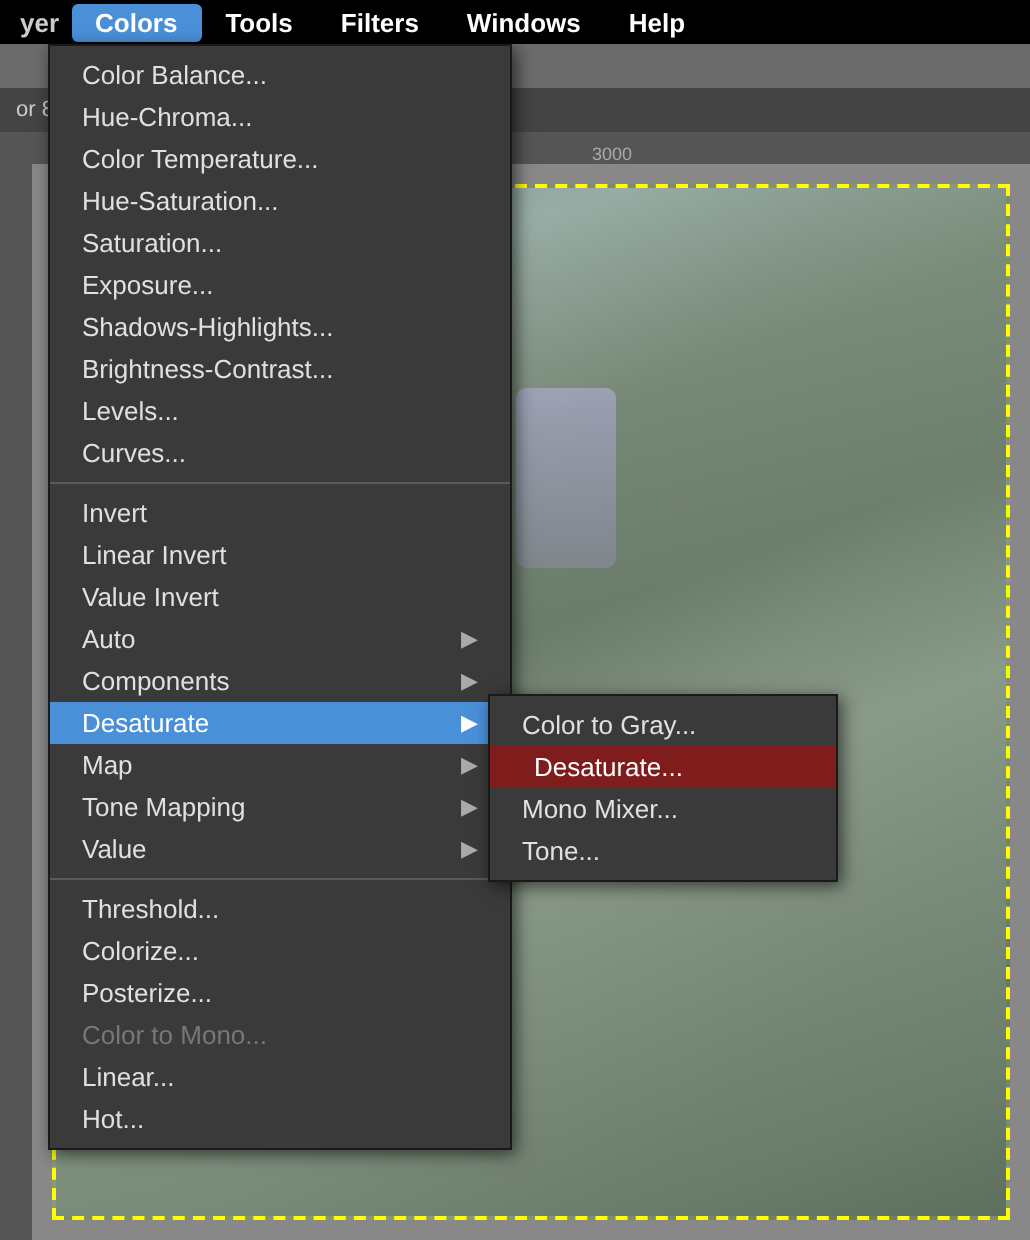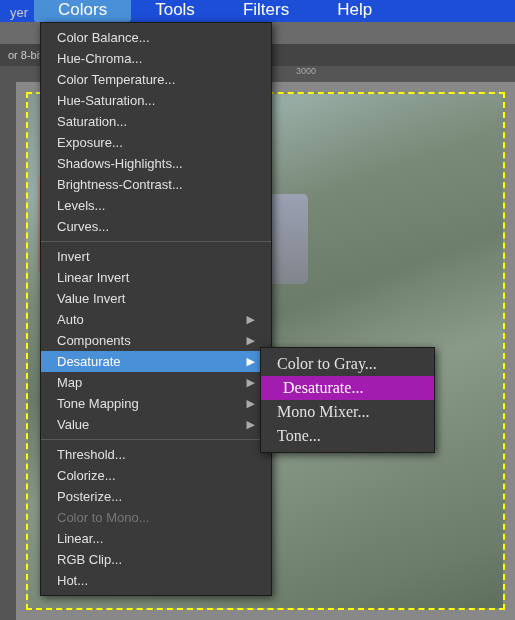--- a/index.html
+++ b/index.html
@@ -9,34 +9,35 @@
       background: #3c3c3c;
       font-family: -apple-system, "Helvetica Neue", Arial, sans-serif;
       font-size: 13px;
       overflow: hidden;
       position: relative;
     }
 
     
     .menubar {
       display: flex;
-      align-items: flex-end;
-      background: #1d4ed8;
+      align-items: center;
+      background: #000000;
       height: 22px;
       padding: 0 4px;
       position: relative;
       z-index: 100;
+      font-weight: bold;
     }
     .menubar-item {
-      padding: 2px 24px;
+      padding: 2px 12px;
       color: #fff;
       cursor: pointer;
       border-radius: 3px;
       white-space: nowrap;
-      font-size: 17px;
+      font-size: 13px;
     }
     .menubar-item.active {
       background: #4a90d9;
       color: #fff;
     }
     .menubar-app {
       color: #ccc;
       padding: 2px 6px;
       font-size: 13px;
     }
@@ -71,21 +72,21 @@
     
     .ruler-h {
       position: absolute;
       top: 44px;
       left: 16px;
       right: 0;
       height: 16px;
       background: #555;
       z-index: 10;
       display: flex;
-      align-items: flex-start;
+      align-items: flex-end;
       overflow: hidden;
     }
     .ruler-v {
       position: absolute;
       top: 44px;
       left: 0;
       width: 16px;
       bottom: 0;
       background: #555;
       z-index: 10;
@@ -119,21 +120,21 @@
       bottom: 10px;
       border: 2px dashed #ffff00;
       background: linear-gradient(135deg, #7a8a6a 0%, #8a9a7a 20%, #6a7a5a 40%, #9aaa8a 60%, #7a8a6a 80%, #8a9a7a 100%);
       overflow: hidden;
     }
 
     
     .dropdown-menu {
       position: absolute;
       top: 22px;
-      left: 40px;
+      left: 24px;
       width: 232px;
       background: #3a3a3a;
       border: 1px solid #1a1a1a;
       box-shadow: 2px 2px 8px rgba(0,0,0,0.6);
       z-index: 200;
       padding: 4px 0;
     }
 
     .menu-item {
       display: flex;
@@ -178,44 +179,44 @@
       box-shadow: 2px 2px 8px rgba(0,0,0,0.6);
       z-index: 300;
       padding: 4px 0;
     }
     .submenu-item {
       display: flex;
       align-items: center;
       padding: 3px 16px;
       color: #e0e0e0;
       cursor: pointer;
-      font-size: 16px;
+      font-size: 13px;
       white-space: nowrap;
-      font-family: Liberation Serif, serif;
     }
     .submenu-item.highlighted {
-      background: #a21caf;
+      background: #7f1d1d;
       color: #fff;
       padding-left: 22px;
     }
 
     .ruler-tick {
       font-size: 9px;
       color: #aaa;
       padding: 0 20px 0 0;
     }
   </style>
 </head>
 <body>
 
 <div class="menubar">
   <span class="menubar-app">yer</span>
   <span class="menubar-item active">Colors</span>
   <span class="menubar-item">Tools</span>
   <span class="menubar-item">Filters</span>
+  <span class="menubar-item">Windows</span>
   <span class="menubar-item">Help</span>
 </div>
 
 <div class="image-area">
 
   <div class="info-bar">
     <span>or 8-bit gamma integer, GIMP built-in sRGB, 2 laye</span>
   </div>
 
   <div class="ruler-corner"></div>
@@ -361,20 +362,17 @@
   </div>
 
   <div class="menu-item disabled">
     <span>Color to Mono...</span>
   </div>
 
   <div class="menu-item">
     <span>Linear...</span>
   </div>
 
-  <div class="menu-item">
-    <span>RGB Clip...</span>
-  </div>
 
   <div class="menu-item">
     <span>Hot...</span>
   </div>
 </div>
 
 </body></html>

